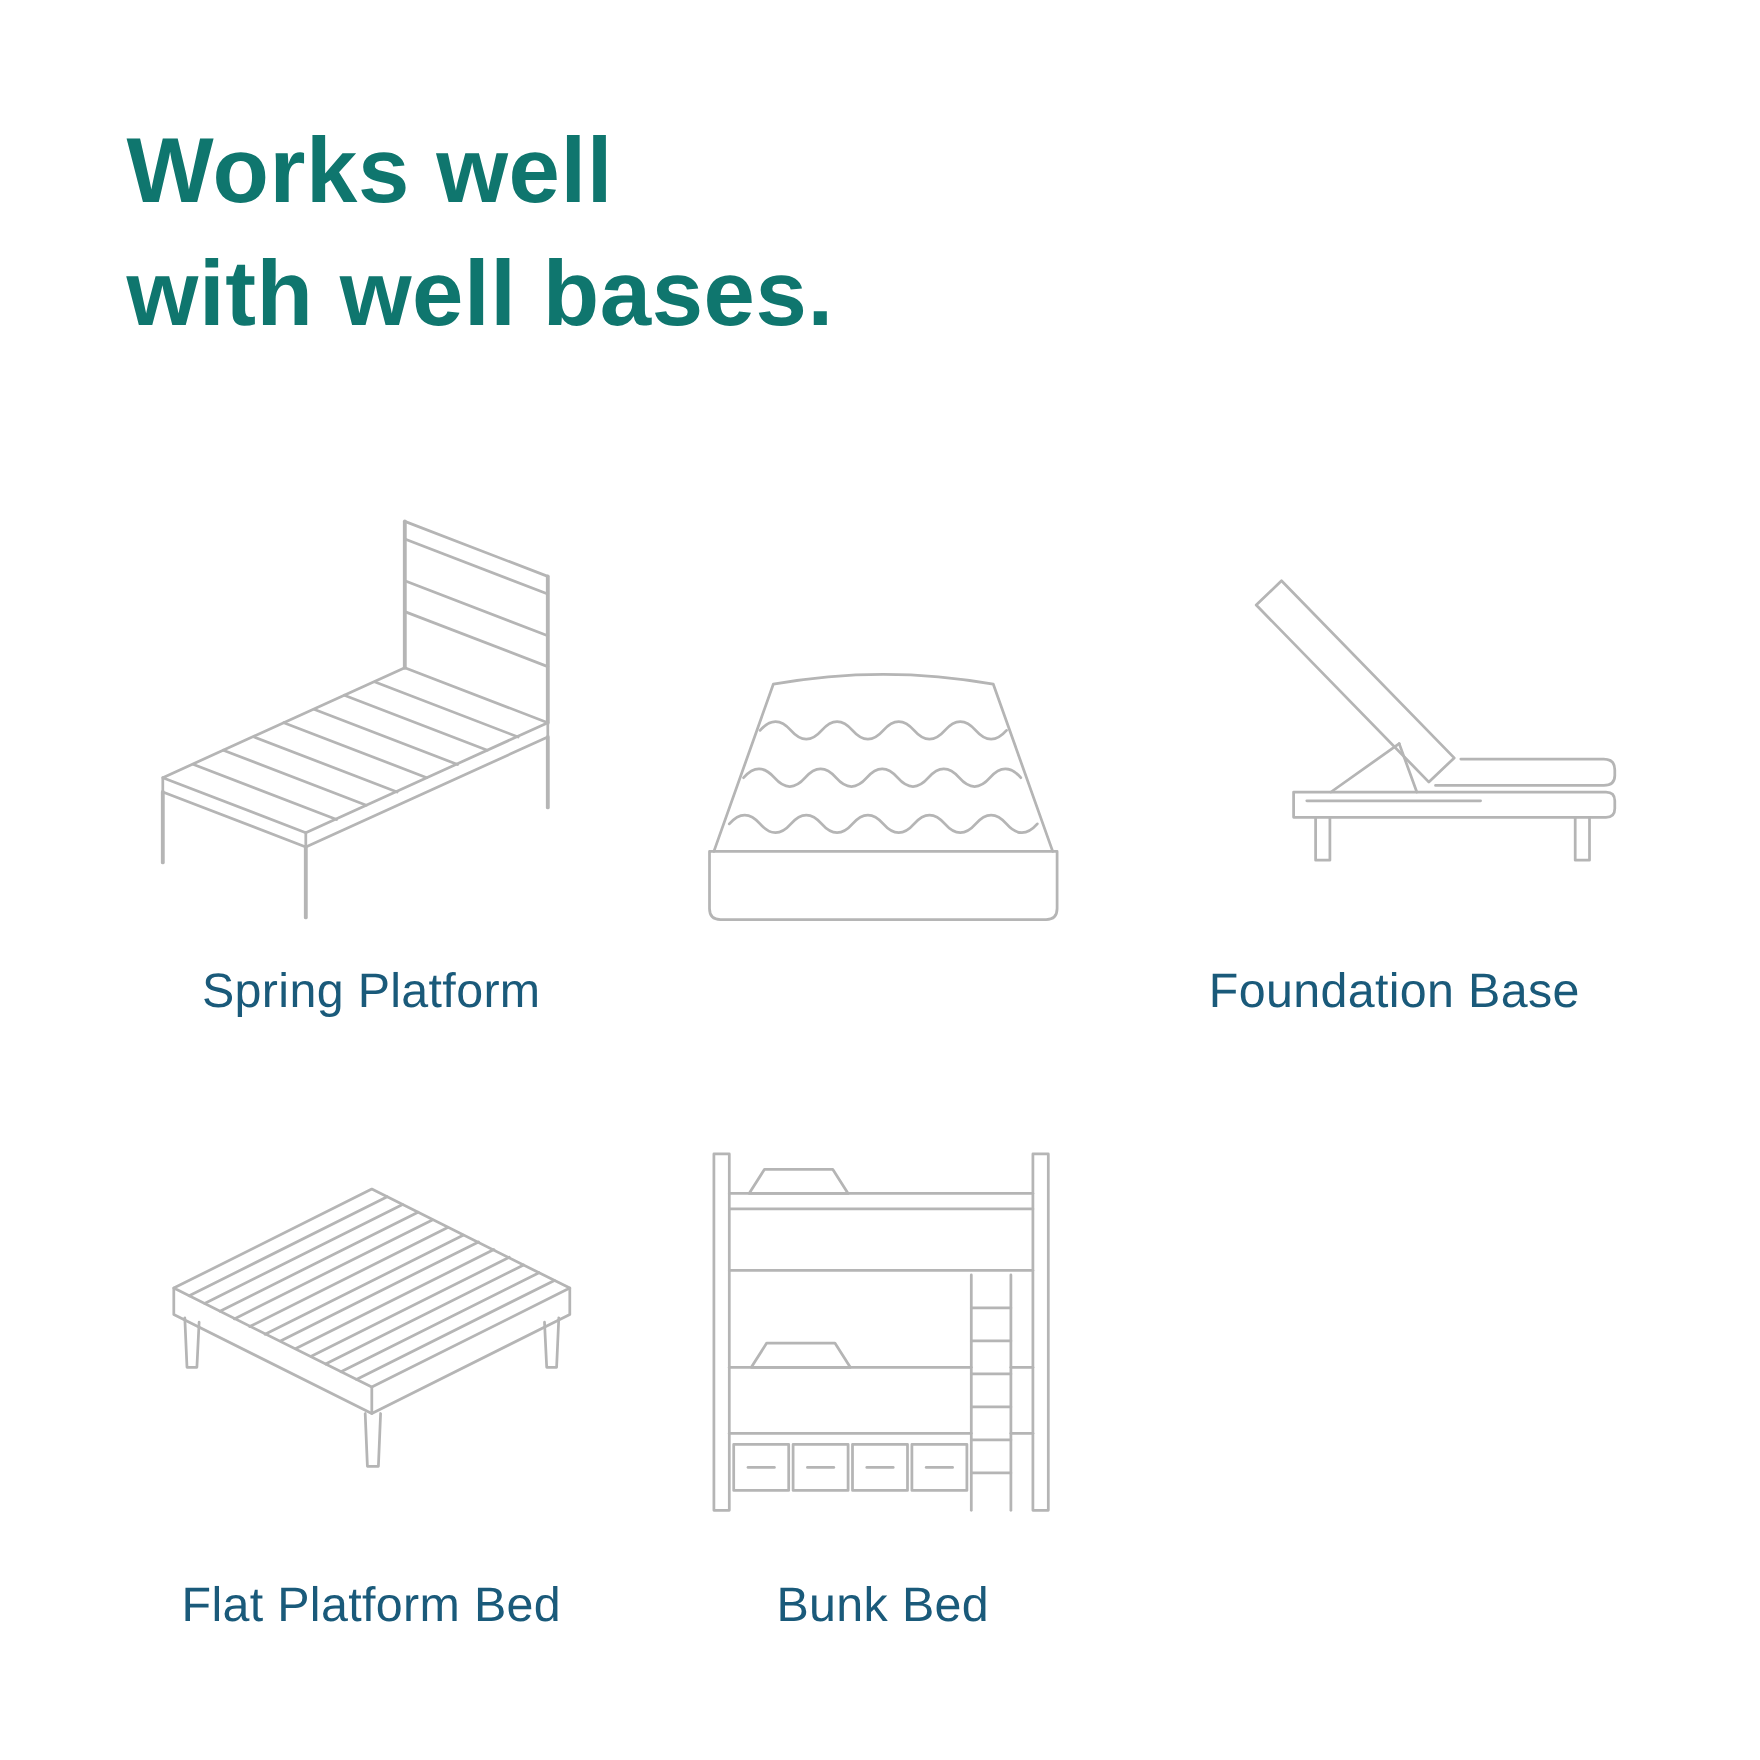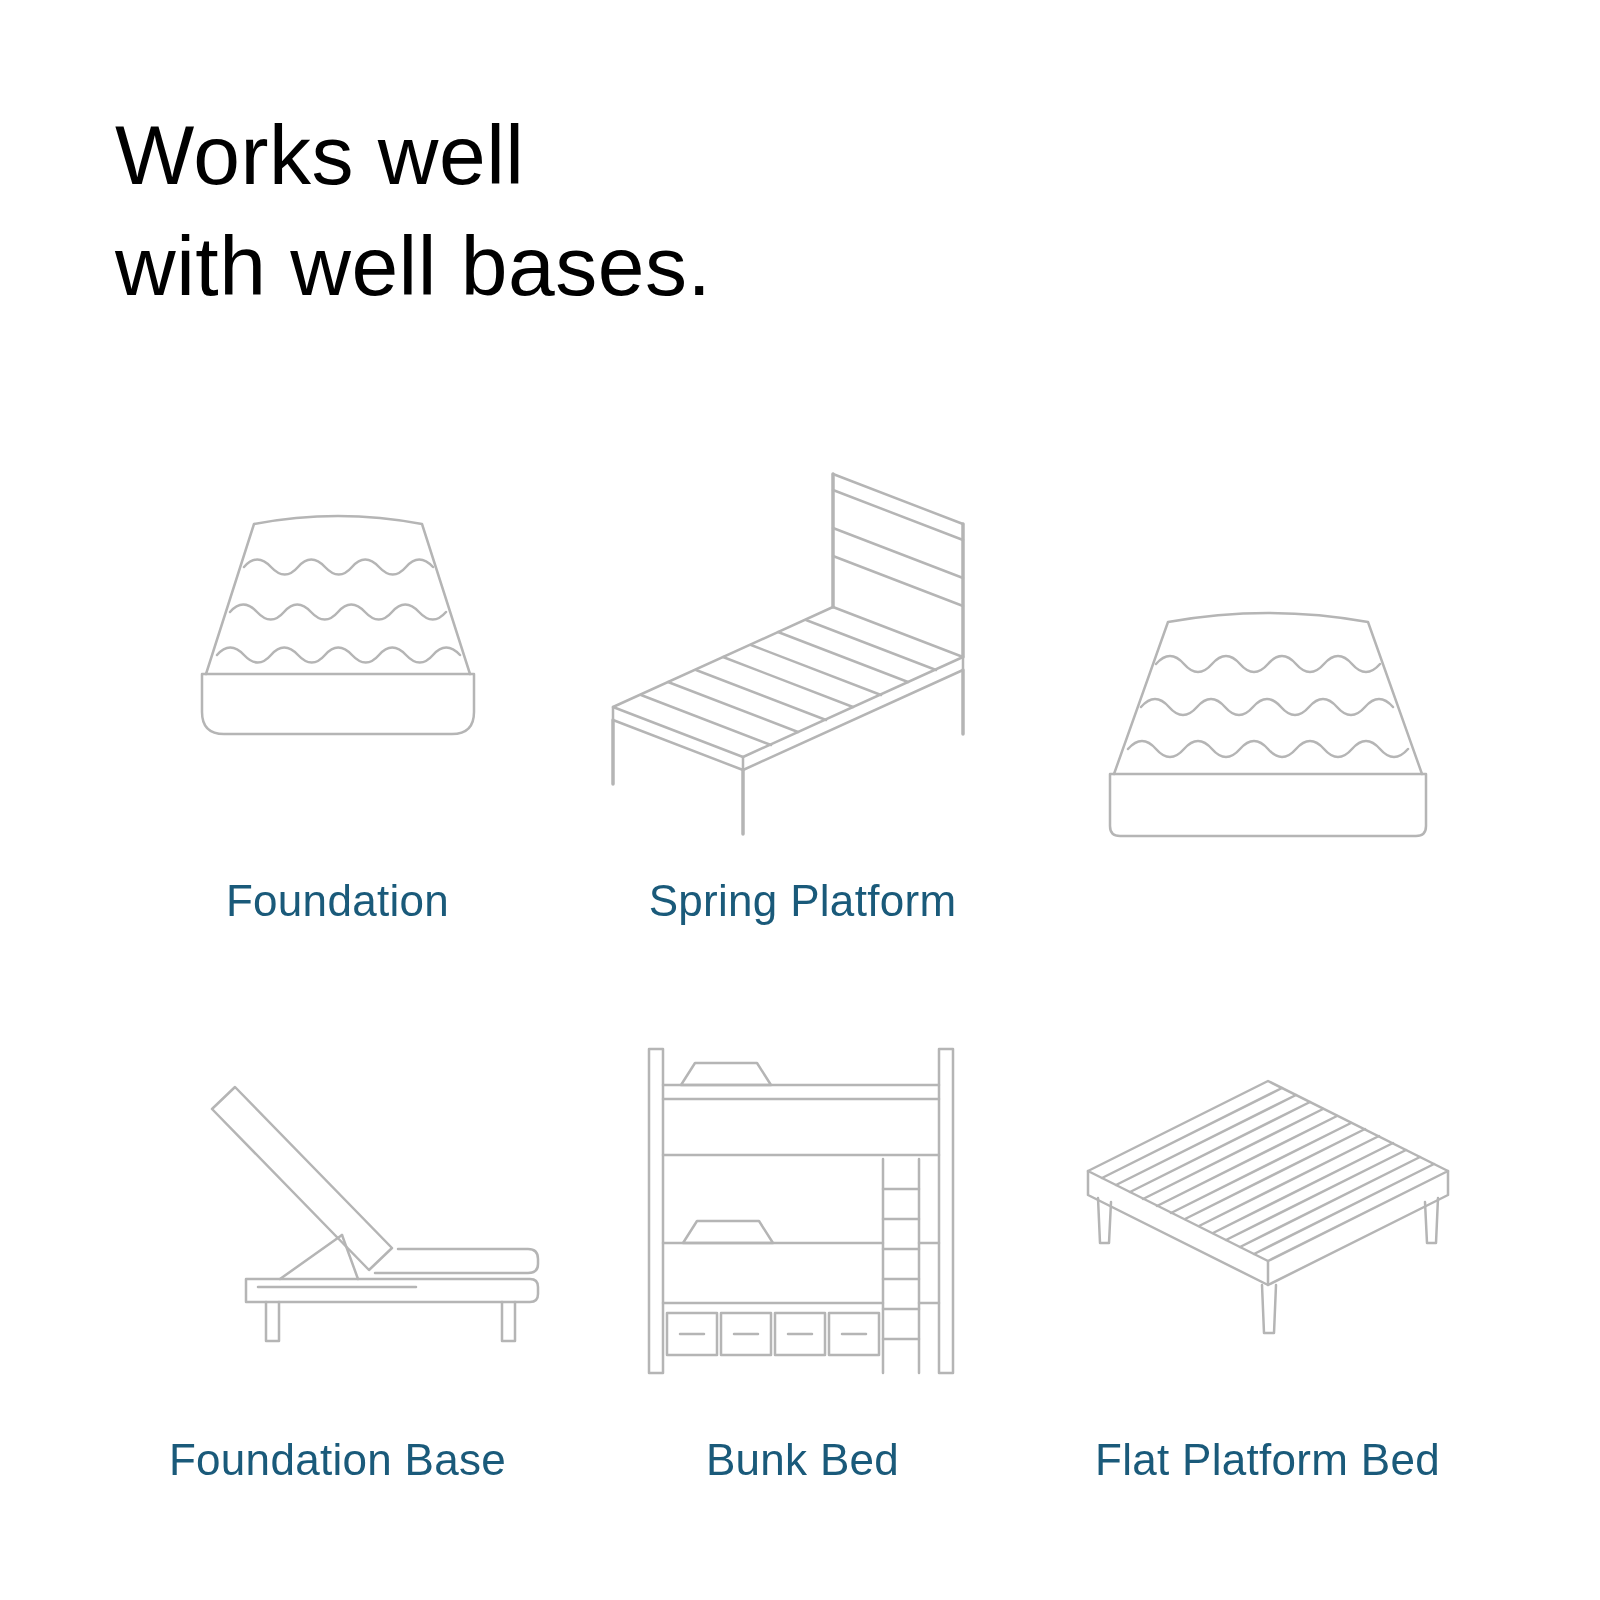--- a/index.html
+++ b/index.html
@@ -9,23 +9,23 @@
     background: #ffffff;
     font-family: "Liberation Sans", sans-serif;
     overflow: hidden;
   }
   .page {
     width: 1600px;
     height: 1600px;
     padding: 100px 110px 60px 115px;
   }
   .heading {
-    color: #000000;
+    color: #0f766e;
     font-size: 84px;
-    font-weight: 400;
+    font-weight: 700;
     line-height: 1.32;
     letter-spacing: 0.5px;
   }
   .grid {
     margin-top: 140px;
     display: grid;
     grid-template-columns: repeat(3, 1fr);
     row-gap: 95px;
     column-gap: 20px;
   }
@@ -61,30 +61,20 @@
 
 <div class="page">
 
   <div class="heading">
     <div>Works well</div>
     <div>with well bases.</div>
   </div>
 
   <div class="grid">
 
-    <div class="cell">
-      <svg class="art" width="440" height="380" viewBox="0 0 440 380">
-        <path d="M 88 212 L 136 62 Q 220 46 304 62 L 352 212"></path>
-        <path d="M 84 212 H 356 V 250 Q 356 272 334 272 H 106 Q 84 272 84 250 Z"></path>
-        <path d="M 126 105 q 13 -15 27 0 t 27 0 t 27 0 t 27 0 t 27 0 t 27 0 t 27 0"></path>
-        <path d="M 112 150 q 13 -15 27 0 t 27 0 t 27 0 t 27 0 t 27 0 t 27 0 t 27 0 t 27 0"></path>
-        <path d="M 99 193 q 13 -15 27 0 t 27 0 t 27 0 t 27 0 t 27 0 t 27 0 t 27 0 t 27 0 t 27 0"></path>
-      </svg>
-      <div class="label">Foundation</div>
-    </div>
 
     <div class="cell">
       <svg class="art" width="440" height="380" viewBox="0 0 440 380">
         <path d="M 30 245 L 250 145 L 380 195 L 160 295 Z"></path>
         <path d="M 58 233 L 188 283"></path>
         <path d="M 85 220 L 215 270"></path>
         <path d="M 113 208 L 243 258"></path>
         <path d="M 140 195 L 270 245"></path>
         <path d="M 168 183 L 298 233"></path>
         <path d="M 195 170 L 325 220"></path>
@@ -123,20 +113,44 @@
         <path d="M 162 258 L 224 214"></path>
         <path d="M 224 214 L 240 258"></path>
         <path d="M 148 281 L 148 320 H 161 L 161 281"></path>
         <path d="M 384 281 L 384 320 H 397 L 397 281"></path>
       </svg>
       <div class="label">Foundation Base</div>
     </div>
 
     <div class="cell">
       <svg class="art" width="440" height="380" viewBox="0 0 440 380">
+        <path d="M 220 60 L 400 150 L 220 240 L 40 150 Z"></path>
+        <path d="M 234 67 L 54 157"></path>
+        <path d="M 248 74 L 68 164"></path>
+        <path d="M 262 81 L 82 171"></path>
+        <path d="M 275 88 L 95 178"></path>
+        <path d="M 289 95 L 109 185"></path>
+        <path d="M 303 102 L 123 192"></path>
+        <path d="M 317 108 L 137 198"></path>
+        <path d="M 331 115 L 151 205"></path>
+        <path d="M 345 122 L 165 212"></path>
+        <path d="M 358 129 L 178 219"></path>
+        <path d="M 372 136 L 192 226"></path>
+        <path d="M 386 143 L 206 233"></path>
+        <path d="M 40 150 V 174 L 220 264 L 400 174 V 150"></path>
+        <path d="M 220 240 V 264"></path>
+        <path d="M 50 177 L 52 222 H 61 L 63 181"></path>
+        <path d="M 214 264 L 216 312 H 226 L 228 264"></path>
+        <path d="M 377 181 L 379 222 H 388 L 390 177"></path>
+      </svg>
+      <div class="label">Flat Platform Bed</div>
+    </div>
+
+    <div class="cell">
+      <svg class="art" width="440" height="380" viewBox="0 0 440 380">
         <path d="M 66 28 H 80 V 352 H 66 Z"></path>
         <path d="M 356 28 H 370 V 352 H 356 Z"></path>
         <path d="M 80 64 H 356"></path>
         <path d="M 80 78 H 356"></path>
         <path d="M 80 134 H 356"></path>
         <path d="M 98 64 L 112 42 H 174 L 188 64 Z"></path>
         <path d="M 80 222 H 300"></path>
         <path d="M 80 282 H 300"></path>
         <path d="M 100 222 L 114 200 H 176 L 190 222 Z"></path>
         <path d="M 300 138 V 352"></path>
@@ -154,38 +168,14 @@
         <path d="M 192 292 H 242 V 334 H 192 Z"></path>
         <path d="M 246 292 H 296 V 334 H 246 Z"></path>
         <path d="M 97 313 H 121"></path>
         <path d="M 151 313 H 175"></path>
         <path d="M 205 313 H 229"></path>
         <path d="M 259 313 H 283"></path>
       </svg>
       <div class="label">Bunk Bed</div>
     </div>
 
-    <div class="cell">
-      <svg class="art" width="440" height="380" viewBox="0 0 440 380">
-        <path d="M 220 60 L 400 150 L 220 240 L 40 150 Z"></path>
-        <path d="M 234 67 L 54 157"></path>
-        <path d="M 248 74 L 68 164"></path>
-        <path d="M 262 81 L 82 171"></path>
-        <path d="M 275 88 L 95 178"></path>
-        <path d="M 289 95 L 109 185"></path>
-        <path d="M 303 102 L 123 192"></path>
-        <path d="M 317 108 L 137 198"></path>
-        <path d="M 331 115 L 151 205"></path>
-        <path d="M 345 122 L 165 212"></path>
-        <path d="M 358 129 L 178 219"></path>
-        <path d="M 372 136 L 192 226"></path>
-        <path d="M 386 143 L 206 233"></path>
-        <path d="M 40 150 V 174 L 220 264 L 400 174 V 150"></path>
-        <path d="M 220 240 V 264"></path>
-        <path d="M 50 177 L 52 222 H 61 L 63 181"></path>
-        <path d="M 214 264 L 216 312 H 226 L 228 264"></path>
-        <path d="M 377 181 L 379 222 H 388 L 390 177"></path>
-      </svg>
-      <div class="label">Flat Platform Bed</div>
-    </div>
-
   </div>
 </div>
 
 </body></html>

